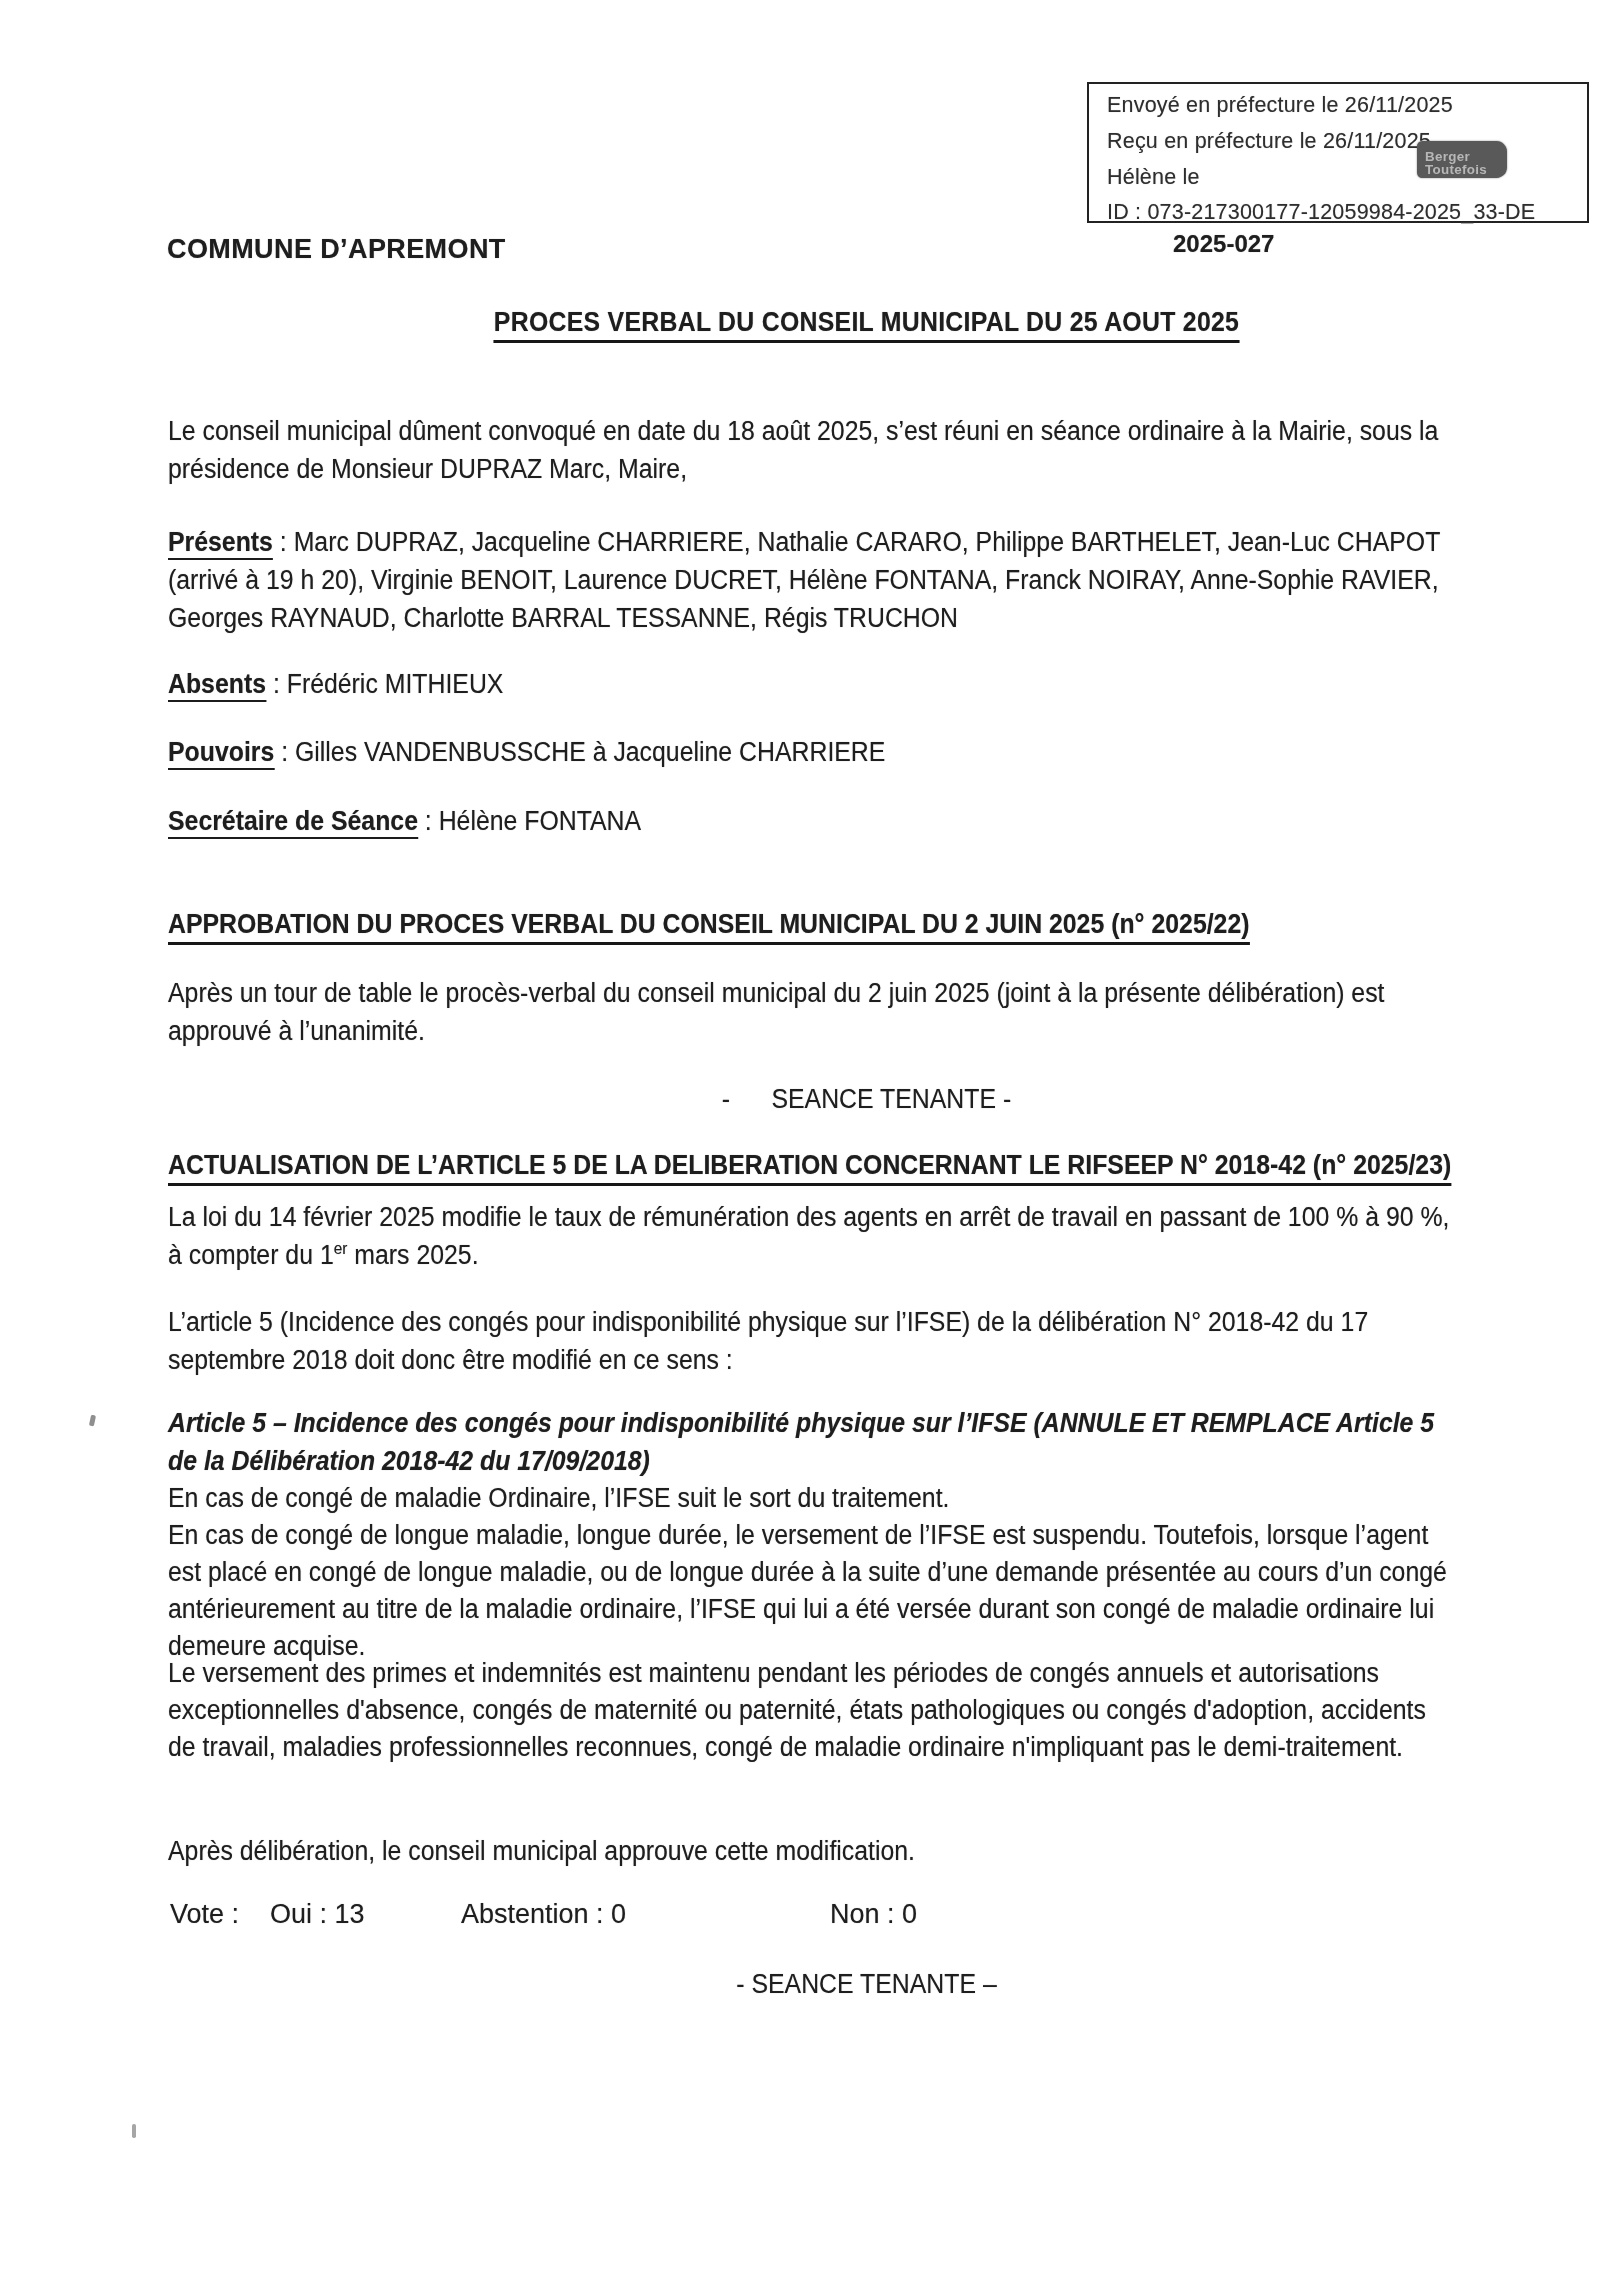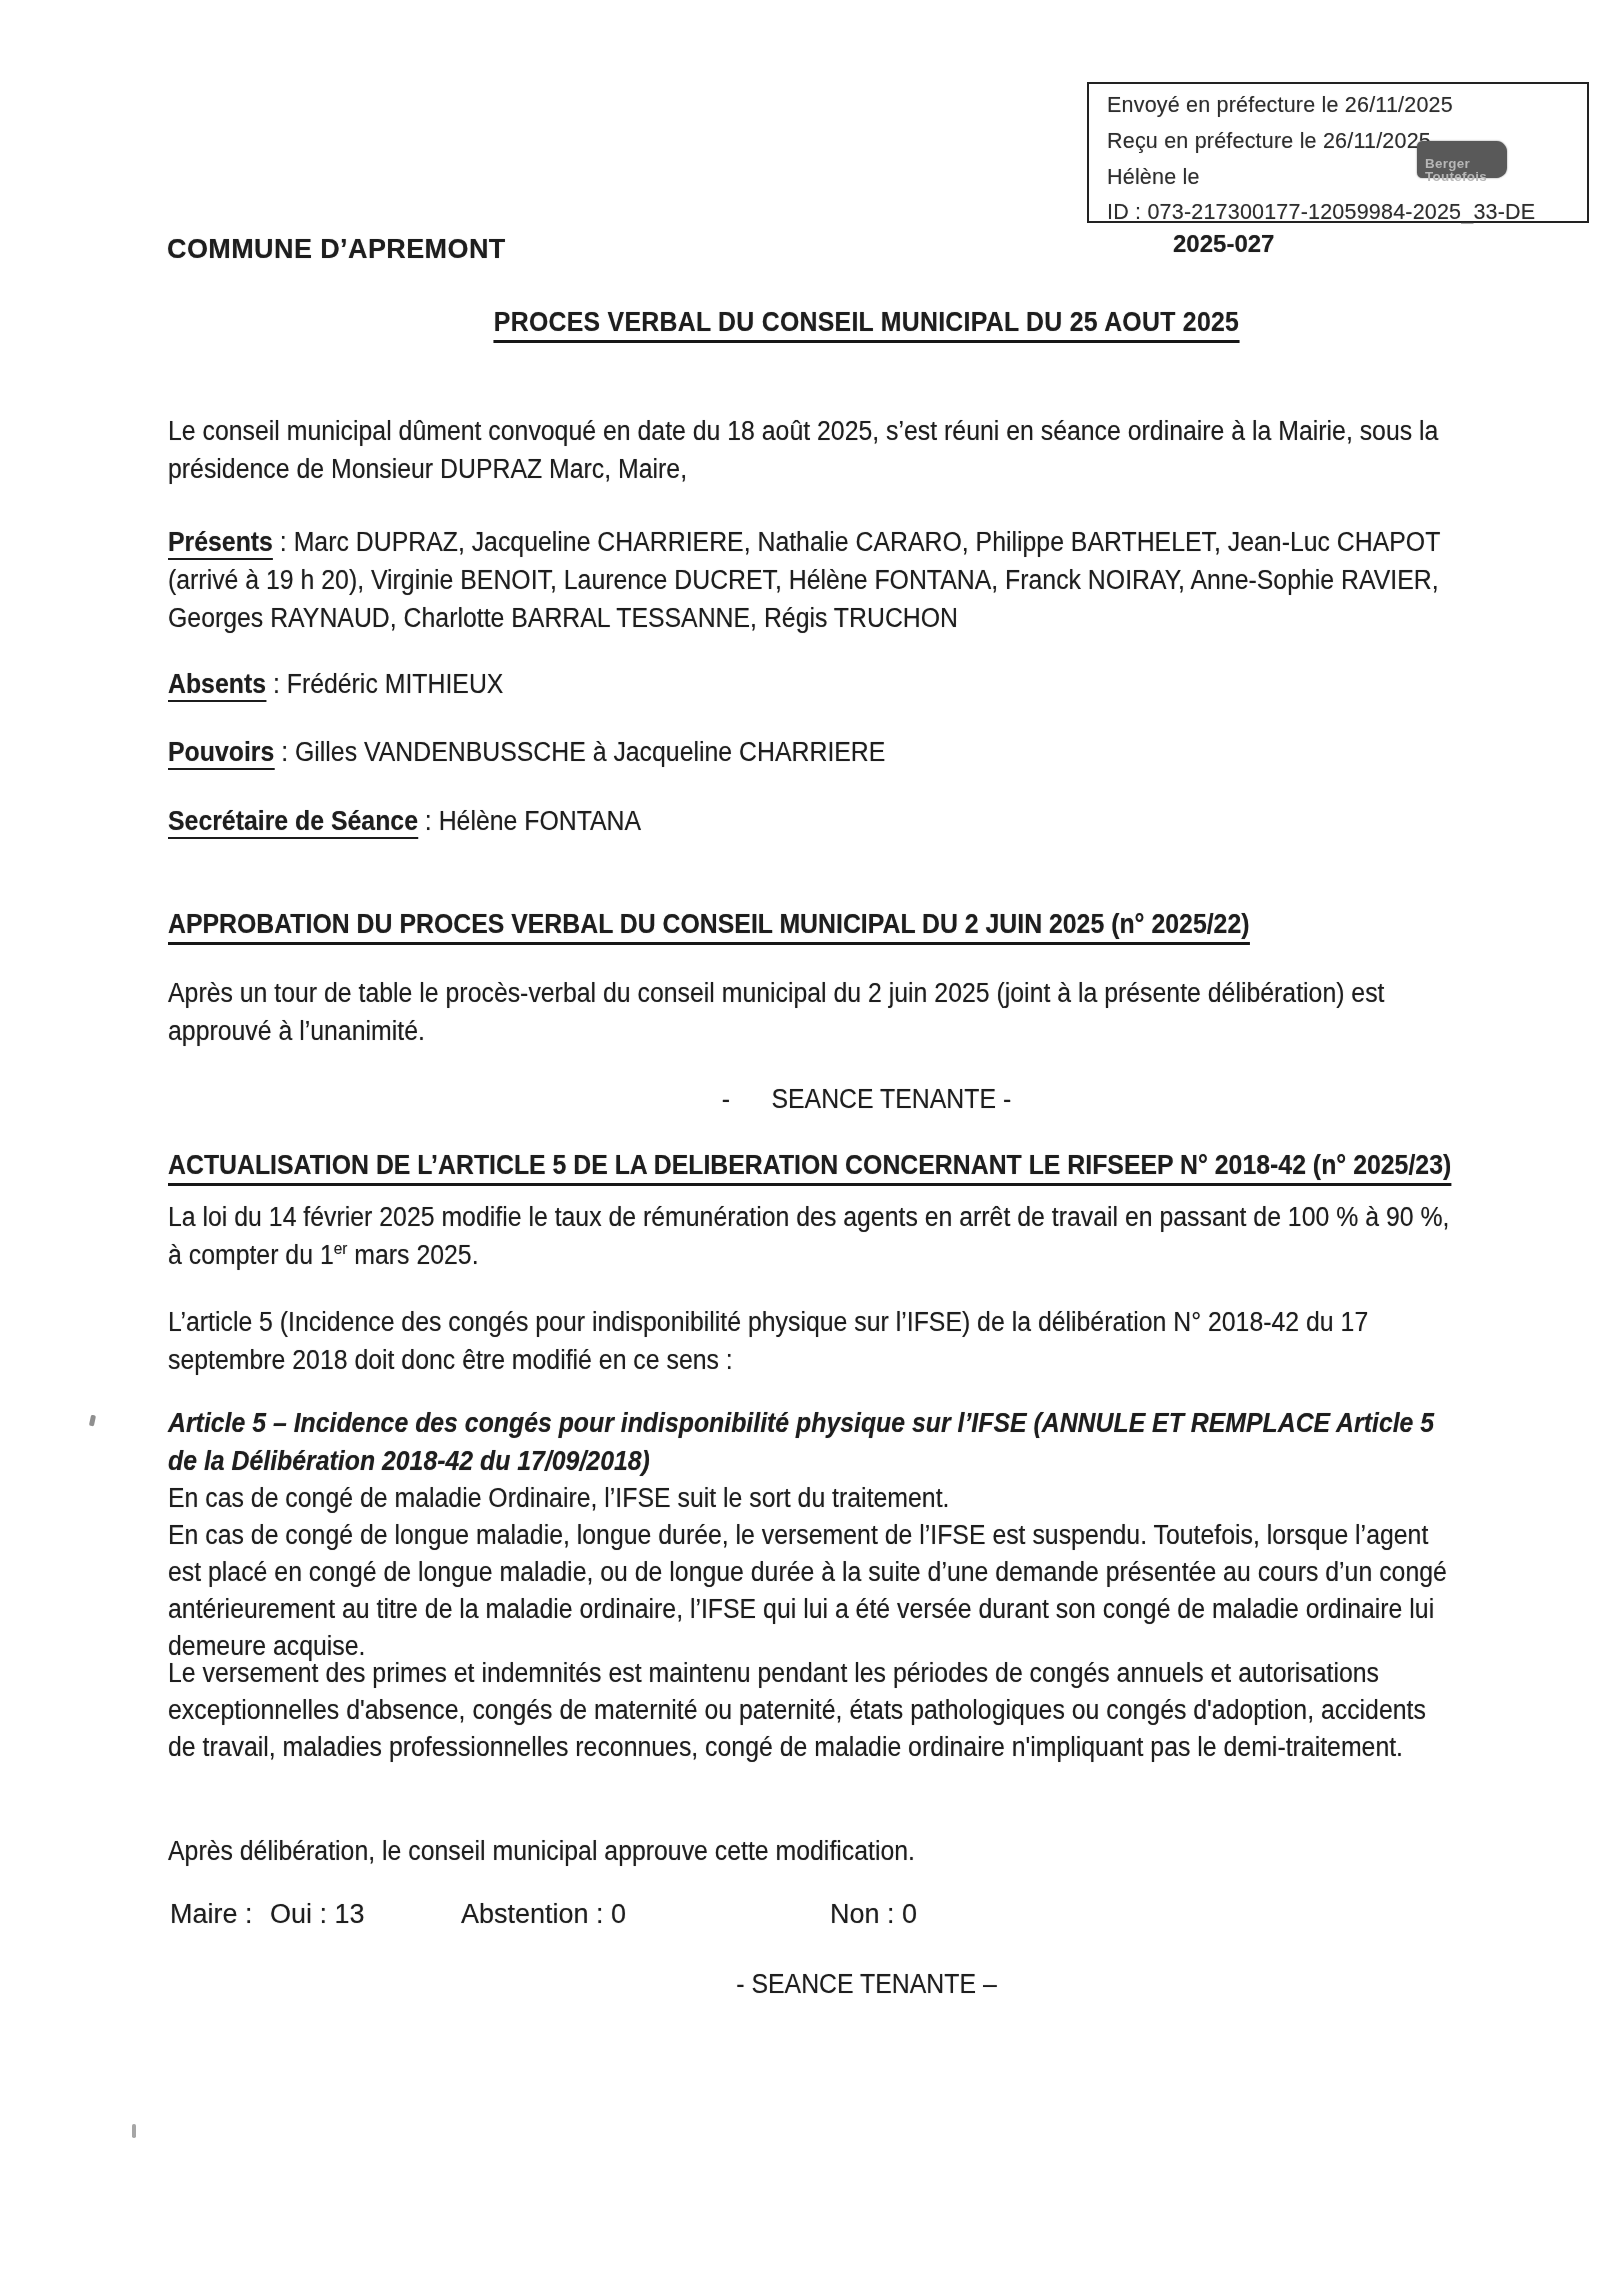--- a/index.html
+++ b/index.html
@@ -54,21 +54,21 @@
     font-size:21.5px;color:#2e2e2e;
     letter-spacing:0.2px;white-space:nowrap;
     text-shadow:0 0 0.9px rgba(40,40,40,0.4);
   }
   .bl-logo{
     position:absolute;left:328px;top:57px;
     width:90px;height:37px;
     background:#595959;
     border-radius:5.4px 10.7px 10.7px 5.4px;
     box-sizing:border-box;
-    padding:16px 0 0 8px;
+    padding:9px 0 0 8px;
     box-shadow:0 0 1.8px rgba(60,60,60,0.7);
   }
   .bl-logo span{
     display:block;
     font-size:13.4px;line-height:13.4px;
     font-weight:700;color:#b7b7b7;
     letter-spacing:0.3px;
   }
   .vote-item{
     position:absolute;top:1899px;
@@ -134,21 +134,21 @@
 
   <div class="para tight" style="top:1480px">
     <div>En cas de congé de maladie Ordinaire, l’IFSE suit le sort du traitement.</div>
     <div>En cas de congé de longue maladie, longue durée, le versement de l’IFSE est suspendu. Toutefois, lorsque l’agent est placé en congé de longue maladie, ou de longue durée à la suite d’une demande présentée au cours d’un congé antérieurement au titre de la maladie ordinaire, l’IFSE qui lui a été versée durant son congé de maladie ordinaire lui demeure acquise.</div>
   </div>
 
   <p class="para tight" style="top:1655px">Le versement des primes et indemnités est maintenu pendant les périodes de congés annuels et autorisations exceptionnelles d'absence, congés de maternité ou paternité, états pathologiques ou congés d'adoption, accidents de travail, maladies professionnelles reconnues, congé de maladie ordinaire n'impliquant pas le demi-traitement.</p>
 
   <p class="para" style="top:1832px">Après délibération, le conseil municipal approuve cette modification.</p>
 
-  <div class="vote-item" style="left:170px">Maire :</div>
+  <div class="vote-item" style="left:170px">Vote :</div>
   <div class="vote-item" style="left:270px">Oui : 13</div>
   <div class="vote-item" style="left:461px">Abstention : 0</div>
   <div class="vote-item" style="left:830px">Non : 0</div>
 
   <p class="para center" style="top:1965px">- SEANCE TENANTE –</p>
 
   <div class="speck speck1"></div>
   <div class="speck speck2"></div>
 
 </div>

